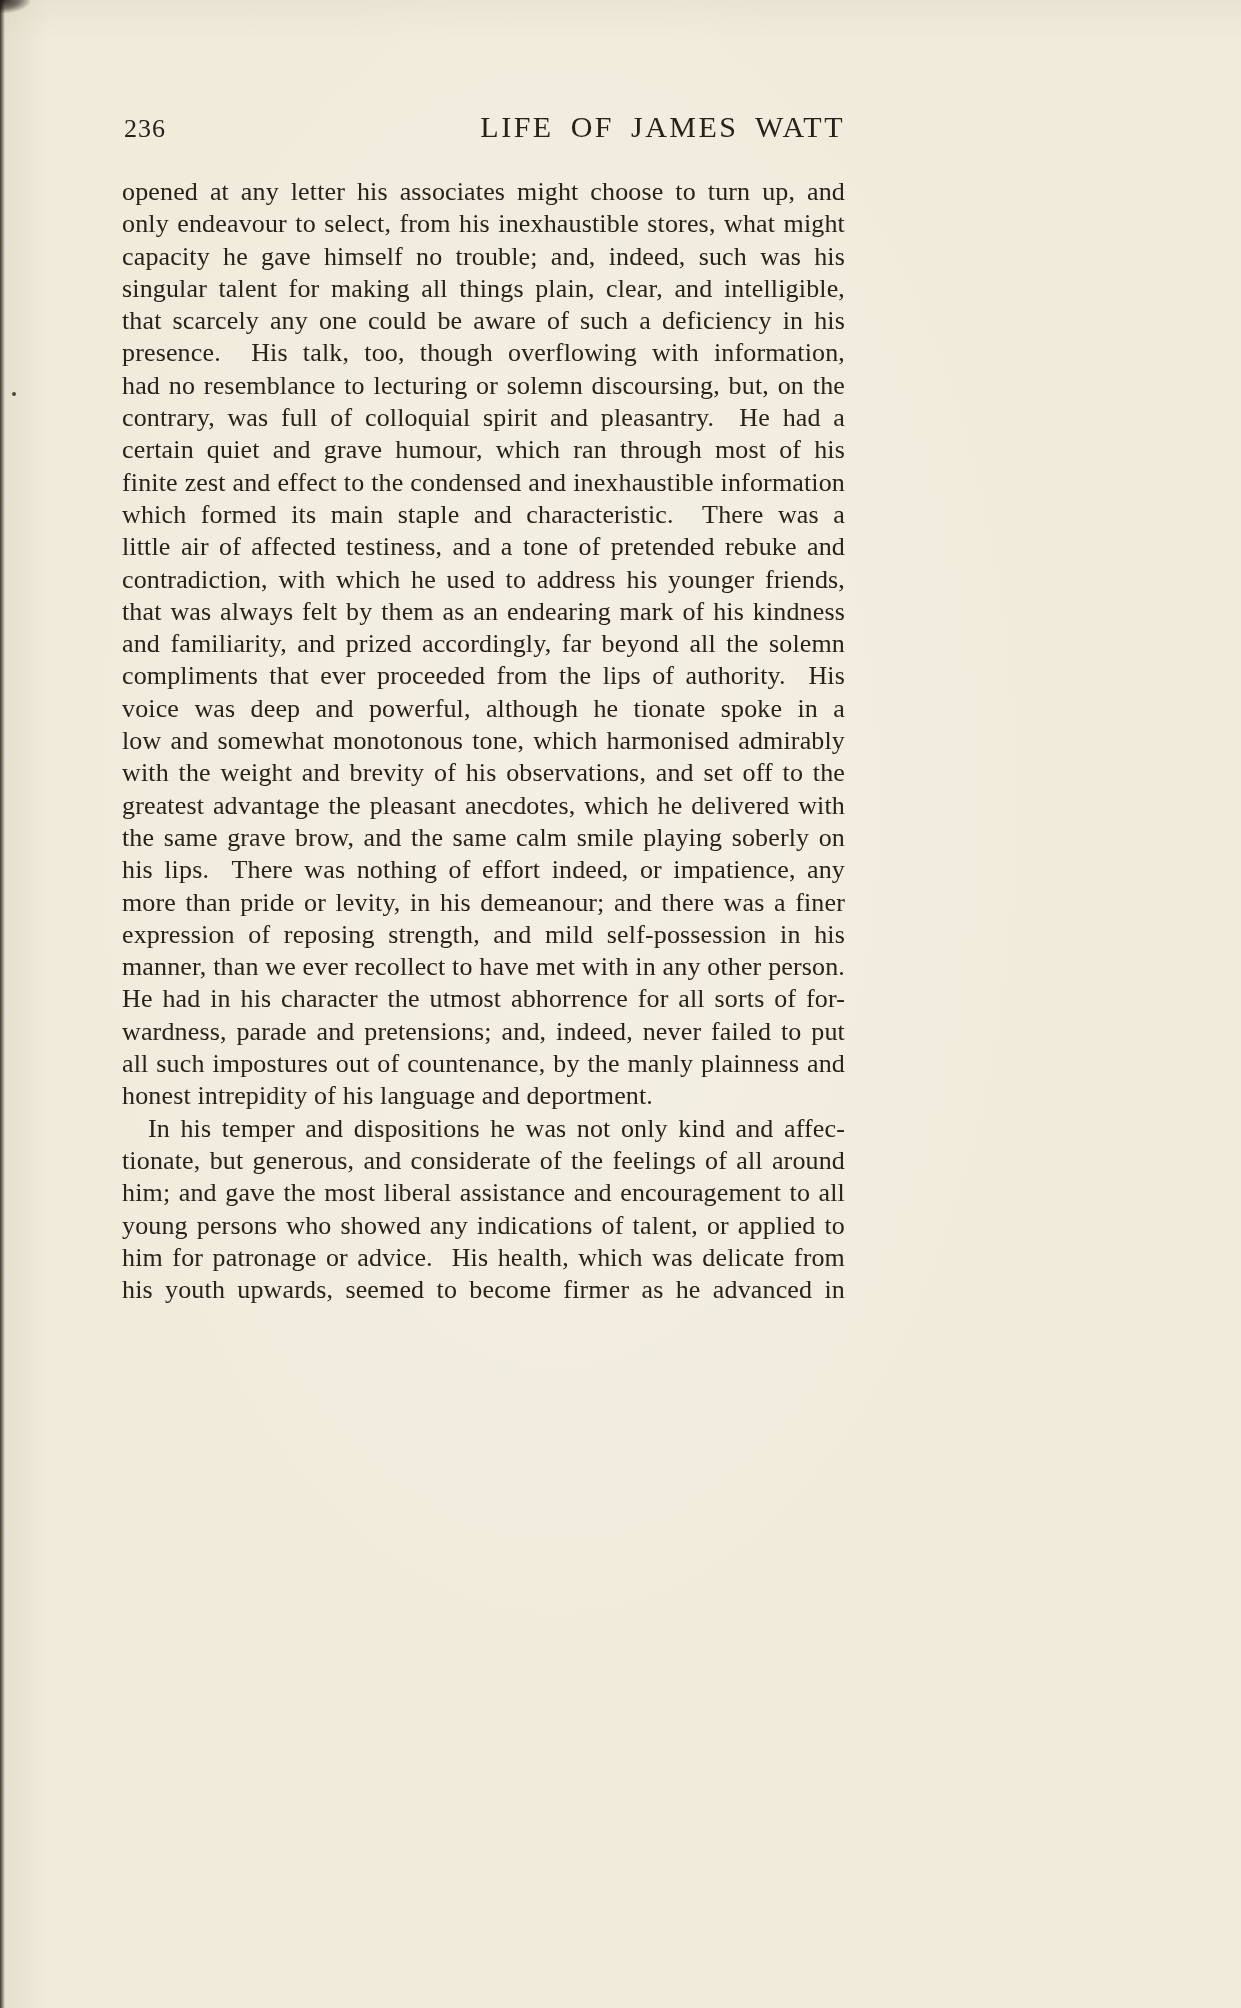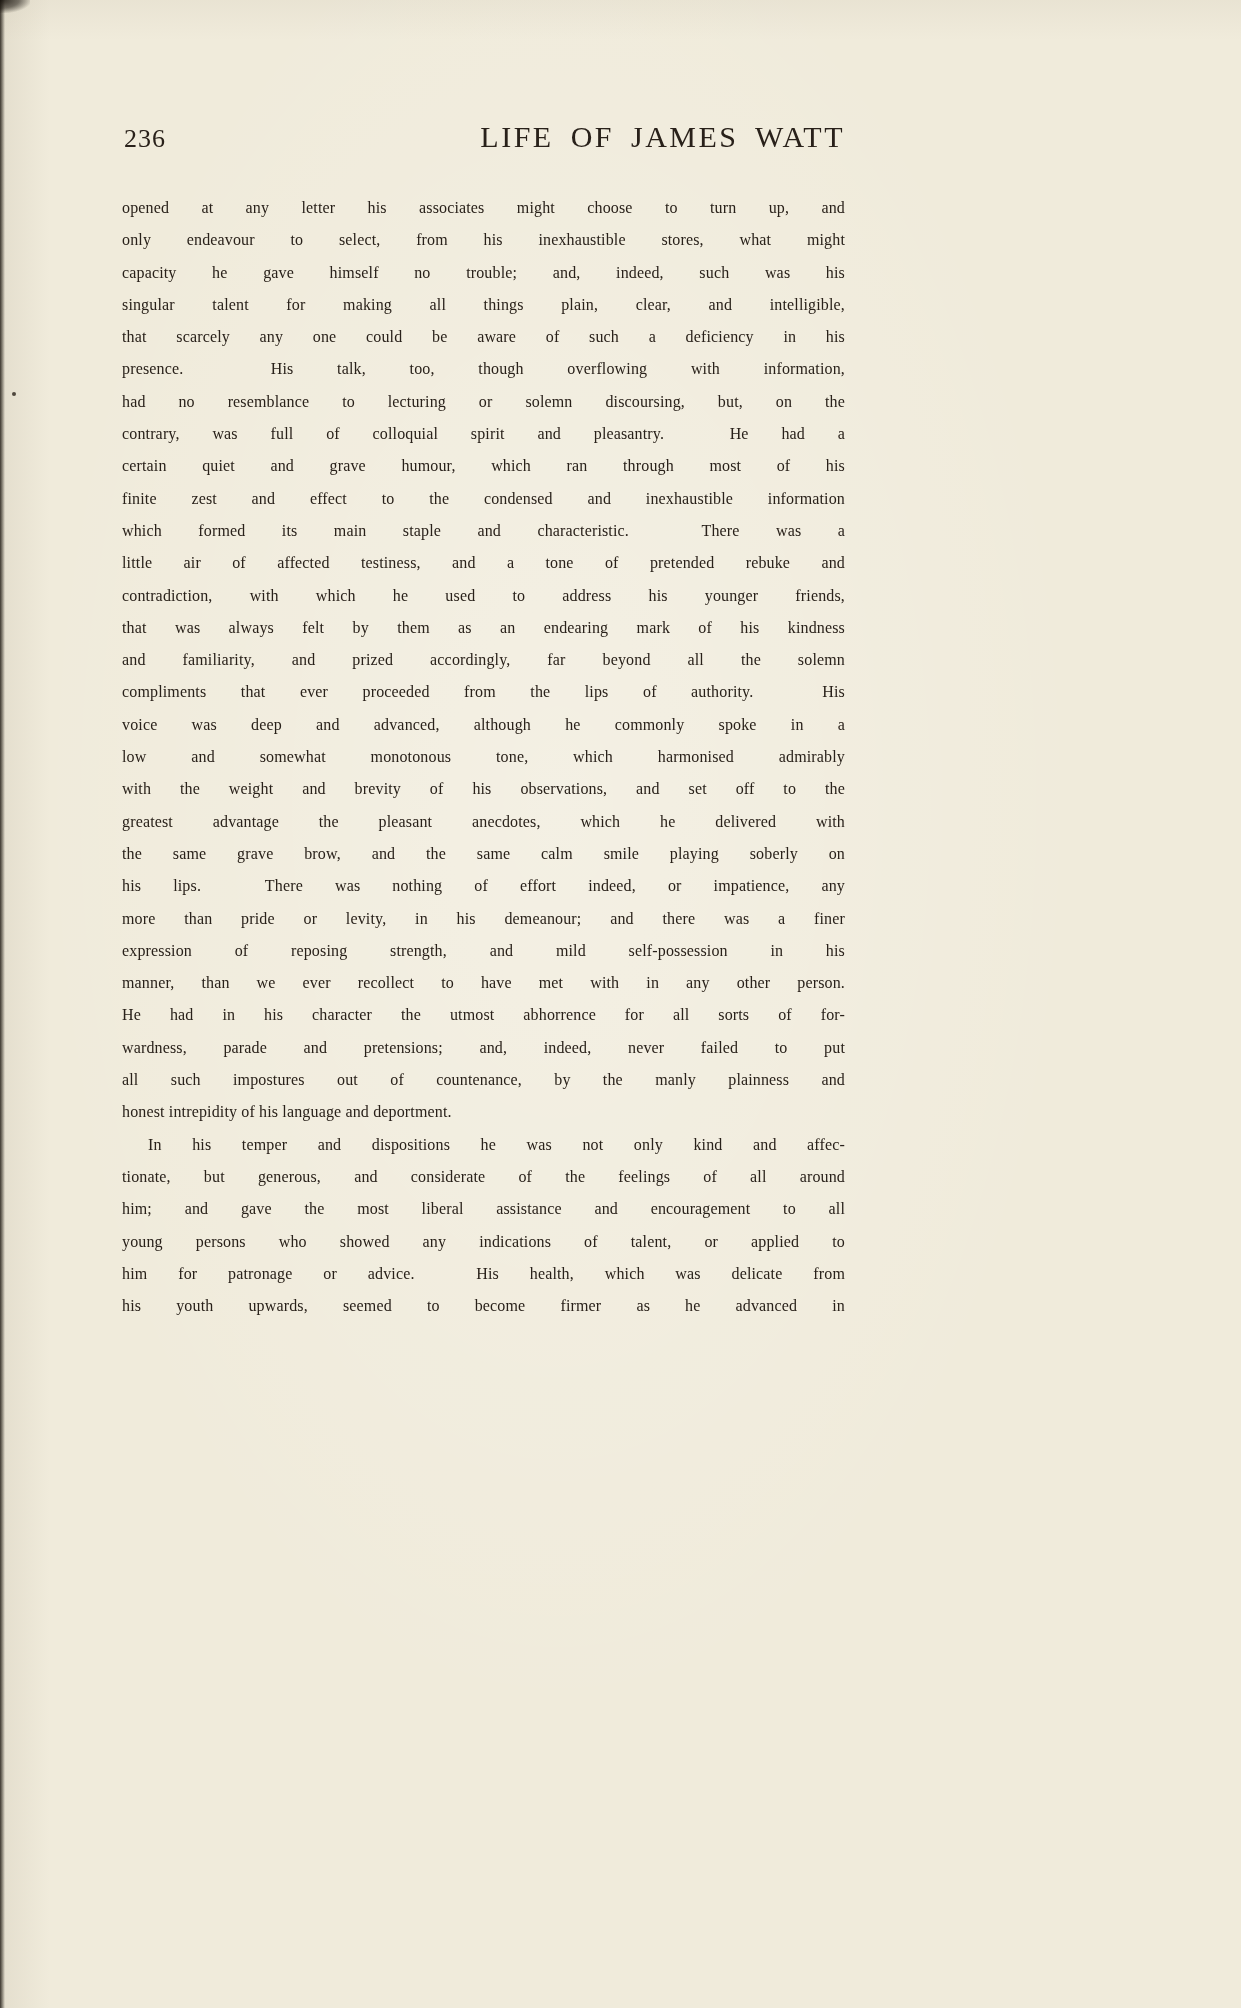--- a/index.html
+++ b/index.html
@@ -39,21 +39,21 @@
     background: rgba(40,33,24,0.8);
   }
   .content {
     position: absolute;
     left: 122px;
     top: 0;
     width: 723px;
   }
   .page-header {
     position: absolute;
-    top: 114px;
+    top: 104px;
     left: 0;
     width: 100%;
     height: 40px;
   }
   .page-number {
     position: absolute;
     left: 2px;
     bottom: 0;
     font-size: 26px;
     letter-spacing: 1px;
@@ -64,24 +64,24 @@
     right: 0;
     bottom: 0;
     text-align: right;
     font-size: 30px;
     letter-spacing: 2.5px;
     word-spacing: 7px;
     white-space: nowrap;
   }
   .page-body {
     position: absolute;
-    top: 192px;
+    top: 176px;
     left: 0;
     width: 100%;
-    font-size: 16px;
+    font-size: 26px;
     letter-spacing: 0.15px;
   }
   .line {
     line-height: 32.3px;
     height: 32.3px;
     text-align: justify;
     text-align-last: justify;
     white-space: nowrap;
     overflow: visible;
   }
@@ -116,21 +116,21 @@
         <div class="line">had no resemblance to lecturing or solemn discoursing, but, on the</div>
         <div class="line">contrary, was full of colloquial spirit and pleasantry.&nbsp; He had a</div>
         <div class="line">certain quiet and grave humour, which ran through most of his</div>
         <div class="line">finite zest and effect to the condensed and inexhaustible information</div>
         <div class="line">which formed its main staple and characteristic.&nbsp; There was a</div>
         <div class="line">little air of affected testiness, and a tone of pretended rebuke and</div>
         <div class="line">contradiction, with which he used to address his younger friends,</div>
         <div class="line">that was always felt by them as an endearing mark of his kindness</div>
         <div class="line">and familiarity, and prized accordingly, far beyond all the solemn</div>
         <div class="line">compliments that ever proceeded from the lips of authority.&nbsp; His</div>
-        <div class="line">voice was deep and advanced, although he commonly spoke in a</div>
+        <div class="line">voice was deep and powerful, although he tionate spoke in a</div>
         <div class="line">low and somewhat monotonous tone, which harmonised admirably</div>
         <div class="line">with the weight and brevity of his observations, and set off to the</div>
         <div class="line">greatest advantage the pleasant anecdotes, which he delivered with</div>
         <div class="line">the same grave brow, and the same calm smile playing soberly on</div>
         <div class="line">his lips.&nbsp; There was nothing of effort indeed, or impatience, any</div>
         <div class="line">more than pride or levity, in his demeanour; and there was a finer</div>
         <div class="line">expression of reposing strength, and mild self-possession in his</div>
         <div class="line">manner, than we ever recollect to have met with in any other person.</div>
         <div class="line">He had in his character the utmost abhorrence for all sorts of for-</div>
         <div class="line">wardness, parade and pretensions; and, indeed, never failed to put</div>

